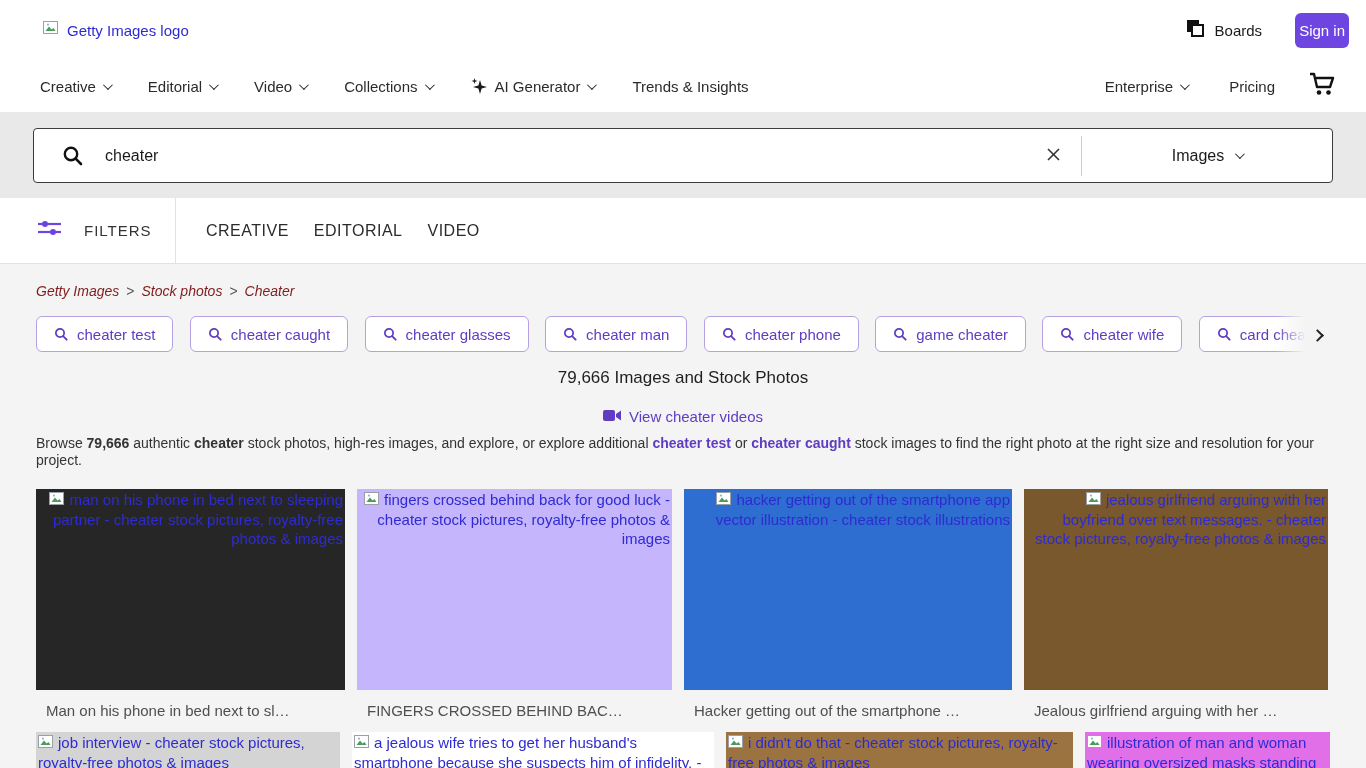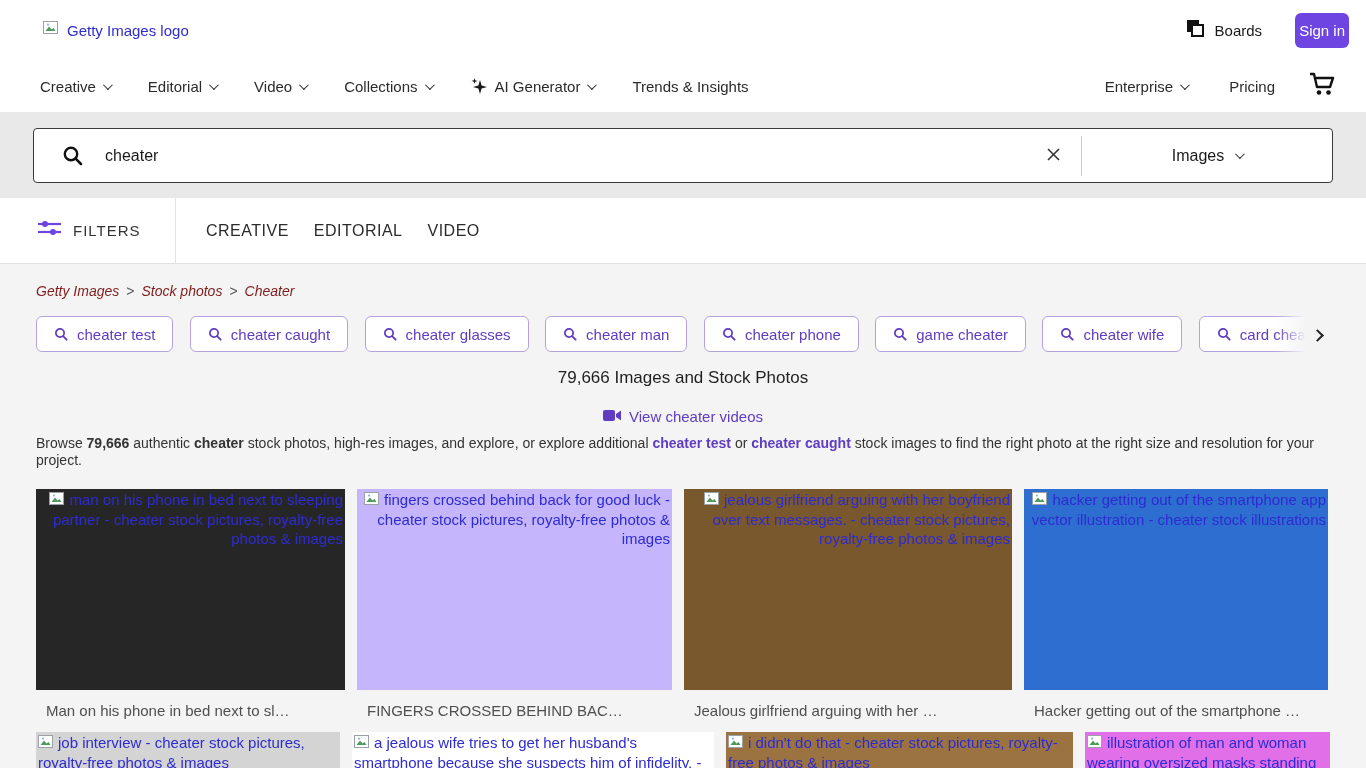--- a/index.html
+++ b/index.html
@@ -26,21 +26,21 @@
   .search-band { background:#e9e9e9; padding:16px 33px 15px; }
   .searchbar { background:#fff; border:1px solid #3c3c3c; border-radius:4px; height:55px; display:flex; align-items:center; }
   .sicon { margin:0 22px 0 28px; display:flex; }
   .searchbar input { flex:1; border:none; outline:none; font-size:16px; color:#1a1a1a; background:transparent; font-family:inherit; }
   .clear-btn { background:none; border:none; cursor:pointer; display:flex; margin-right:16px; padding:4px; }
   .vdiv { width:1px; height:40px; background:#ccc; }
   .media-select { width:250px; display:flex; align-items:center; justify-content:center; gap:11px; font-size:16px; color:#1a1a1a; cursor:pointer; }
 
   
   .filterbar { background:#fff; height:66px; display:flex; align-items:stretch; border-bottom:1px solid #e2e2e2; }
-  .filters-btn { width:176px; display:flex; align-items:center; gap:11px; padding-left:37px; border-right:1px solid #e2e2e2; cursor:pointer; }
+  .filters-btn { width:176px; display:flex; align-items:center; gap:22px; padding-left:37px; border-right:1px solid #e2e2e2; cursor:pointer; }
   .filters-label { font-size:15px; letter-spacing:1px; color:#333; }
   .tabs { display:flex; align-items:center; margin-left:30px; gap:25px; }
   .tab { font-size:16px; letter-spacing:.5px; color:#2b2b2b; cursor:pointer; }
 
   
   .content { padding:19px 36px 0; }
   .breadcrumb { font-size:14px; color:#555; display:flex; gap:7px; align-items:center; }
   .breadcrumb a { color:#7f1d1d; text-decoration:none; cursor:pointer;font-style:italic; }
 
   .chips-row { position:relative; margin-top:17px; height:38px; overflow:hidden; white-space:nowrap; }
@@ -298,39 +298,39 @@
       <a class="timg" style="background: #c4b5fd;">
         <span class="bimg"><svg width="17" height="15" viewBox="0 0 17 15">
               <rect x="0.5" y="0.5" width="14" height="12" fill="#fff" stroke="#9aa0a6"></rect>
               <path d="M2.5 10 L6 5.5 L8.5 8.5 L10.5 7 L12.5 10 Z" fill="#4c9a5c"></path>
               <circle cx="5" cy="3.6" r="1.1" fill="#8fb6d9"></circle>
             </svg></span><span class="alt-text">fingers crossed behind back for good luck - cheater stock pictures, royalty-free photos &amp; images</span>
       </a>
       <figcaption class="cap">FINGERS CROSSED BEHIND BAC…</figcaption>
     </figure>
     <figure class="tile">
+      <a class="timg" style="background: rgb(46, 110, 208);">
+        <span class="bimg"><svg width="17" height="15" viewBox="0 0 17 15">
+              <rect x="0.5" y="0.5" width="14" height="12" fill="#fff" stroke="#9aa0a6"></rect>
+              <path d="M2.5 10 L6 5.5 L8.5 8.5 L10.5 7 L12.5 10 Z" fill="#4c9a5c"></path>
+              <circle cx="5" cy="3.6" r="1.1" fill="#8fb6d9"></circle>
+            </svg></span><span class="alt-text">hacker getting out of the smartphone app vector illustration - cheater stock illustrations</span>
+      </a>
+      <figcaption class="cap">Hacker getting out of the smartphone …</figcaption>
+    </figure>
+    <figure class="tile">
       <a class="timg" style="background: rgb(120, 88, 44);">
         <span class="bimg"><svg width="17" height="15" viewBox="0 0 17 15">
               <rect x="0.5" y="0.5" width="14" height="12" fill="#fff" stroke="#9aa0a6"></rect>
               <path d="M2.5 10 L6 5.5 L8.5 8.5 L10.5 7 L12.5 10 Z" fill="#4c9a5c"></path>
               <circle cx="5" cy="3.6" r="1.1" fill="#8fb6d9"></circle>
             </svg></span><span class="alt-text">jealous girlfriend arguing with her boyfriend over text messages. - cheater stock pictures, royalty-free photos &amp; images</span>
       </a>
       <figcaption class="cap">Jealous girlfriend arguing with her …</figcaption>
     </figure>
-    <figure class="tile">
-      <a class="timg" style="background: rgb(46, 110, 208);">
-        <span class="bimg"><svg width="17" height="15" viewBox="0 0 17 15">
-              <rect x="0.5" y="0.5" width="14" height="12" fill="#fff" stroke="#9aa0a6"></rect>
-              <path d="M2.5 10 L6 5.5 L8.5 8.5 L10.5 7 L12.5 10 Z" fill="#4c9a5c"></path>
-              <circle cx="5" cy="3.6" r="1.1" fill="#8fb6d9"></circle>
-            </svg></span><span class="alt-text">hacker getting out of the smartphone app vector illustration - cheater stock illustrations</span>
-      </a>
-      <figcaption class="cap">Hacker getting out of the smartphone …</figcaption>
-    </figure>
   </div>
 
   <div class="grid-row r2">
     <figure class="tile">
       <a class="timg" style="background: rgb(212, 212, 212);">
         <span class="bimg"><svg width="17" height="15" viewBox="0 0 17 15">
               <rect x="0.5" y="0.5" width="14" height="12" fill="#fff" stroke="#9aa0a6"></rect>
               <path d="M2.5 10 L6 5.5 L8.5 8.5 L10.5 7 L12.5 10 Z" fill="#4c9a5c"></path>
               <circle cx="5" cy="3.6" r="1.1" fill="#8fb6d9"></circle>
             </svg></span><span class="alt-text">job interview - cheater stock pictures, royalty-free photos &amp; images</span>

